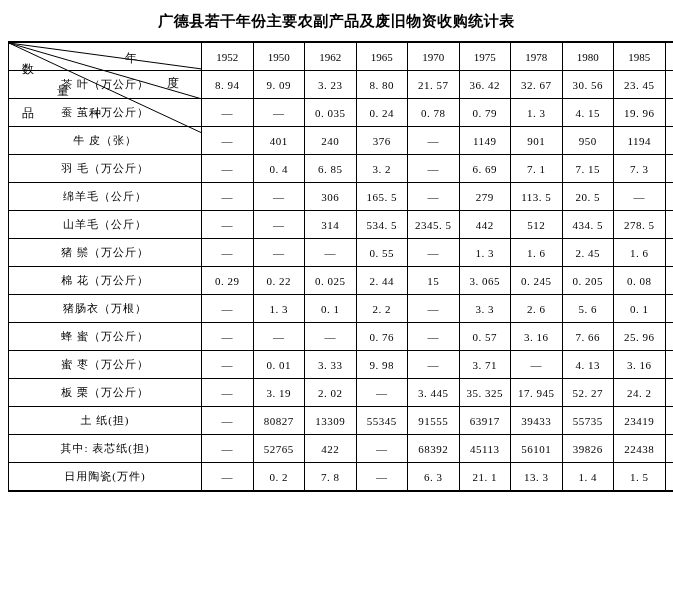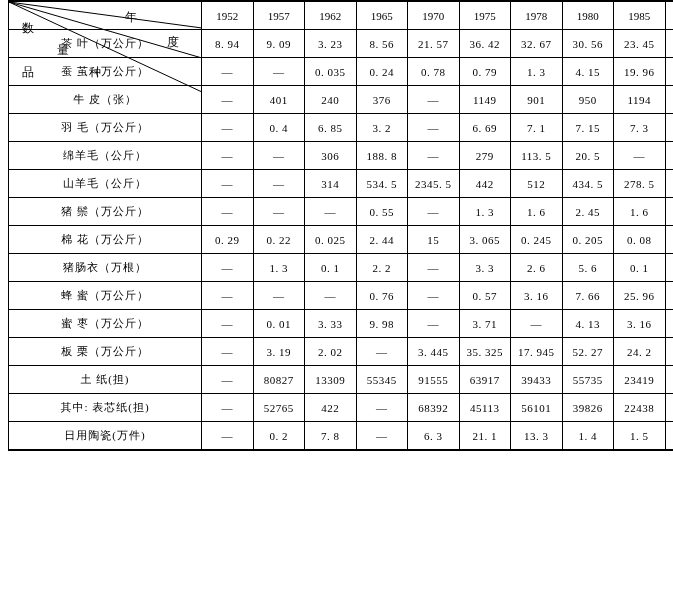--- a/index.html
+++ b/index.html
@@ -120,20 +120,21 @@
   .num {
     font-size: 11px;
     letter-spacing: 0.5px;
   }
 </style>
 </head>
 <body>
 
 <div class="page">
 
+  <div class="doc-title">广德县若干年份主要农副产品及废旧物资收购统计表</div>
 
   <div class="table-wrap">
     <table class="stat">
       <colgroup>
         <col class="col-head">
         <col class="col-yr">
           <col class="col-yr">
           <col class="col-yr">
           <col class="col-yr">
           <col class="col-yr">
@@ -152,38 +153,38 @@
               <line x1="0" y1="0" x2="193" y2="26" stroke="#000" stroke-width="1"></line>
             </svg>
             <span class="w-year">年</span>
             <span class="w-du">度</span>
             <span class="w-shu">数</span>
             <span class="w-liang">量</span>
             <span class="w-pin">品</span>
             <span class="w-zhong">种</span>
           </th>
           <th class="yr-head">1952</th>
-          <th class="yr-head">1957</th>
+          <th class="yr-head">1950</th>
           <th class="yr-head">1962</th>
           <th class="yr-head">1965</th>
           <th class="yr-head">1970</th>
           <th class="yr-head">1975</th>
           <th class="yr-head">1978</th>
           <th class="yr-head">1980</th>
           <th class="yr-head">1985</th>
           <th class="yr-head">1987</th>
         </tr>
       </thead>
       <tbody>
         <tr>
           <td class="label-cell">茶  叶（万公斤）</td>
           <td class="num">8. 94</td>
           <td class="num">9. 09</td>
           <td class="num">3. 23</td>
-          <td class="num">8. 56</td>
+          <td class="num">8. 80</td>
           <td class="num">21. 57</td>
           <td class="num">36. 42</td>
           <td class="num">32. 67</td>
           <td class="num">30. 56</td>
           <td class="num">23. 45</td>
           <td class="num">12. 21</td>
         </tr>
         <tr>
           <td class="label-cell">蚕  茧（万公斤）</td>
           <td class="num">—</td>
@@ -221,21 +222,21 @@
           <td class="num">7. 1</td>
           <td class="num">7. 15</td>
           <td class="num">7. 3</td>
           <td class="num">1. 95</td>
         </tr>
         <tr>
           <td class="label-cell">绵羊毛（公斤）</td>
           <td class="num">—</td>
           <td class="num">—</td>
           <td class="num">306</td>
-          <td class="num">188. 8</td>
+          <td class="num">165. 5</td>
           <td class="num">—</td>
           <td class="num">279</td>
           <td class="num">113. 5</td>
           <td class="num">20. 5</td>
           <td class="num">—</td>
           <td class="num">—</td>
         </tr>
         <tr>
           <td class="label-cell">山羊毛（公斤）</td>
           <td class="num">—</td>

